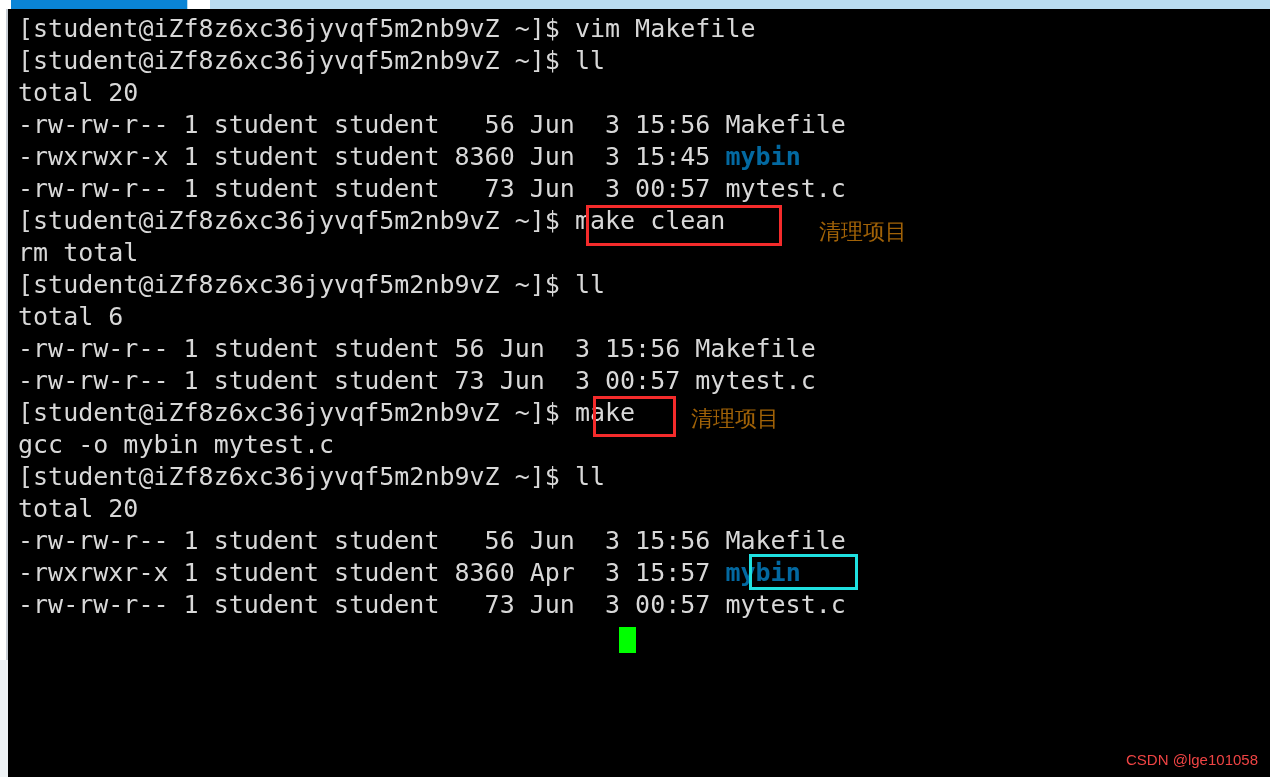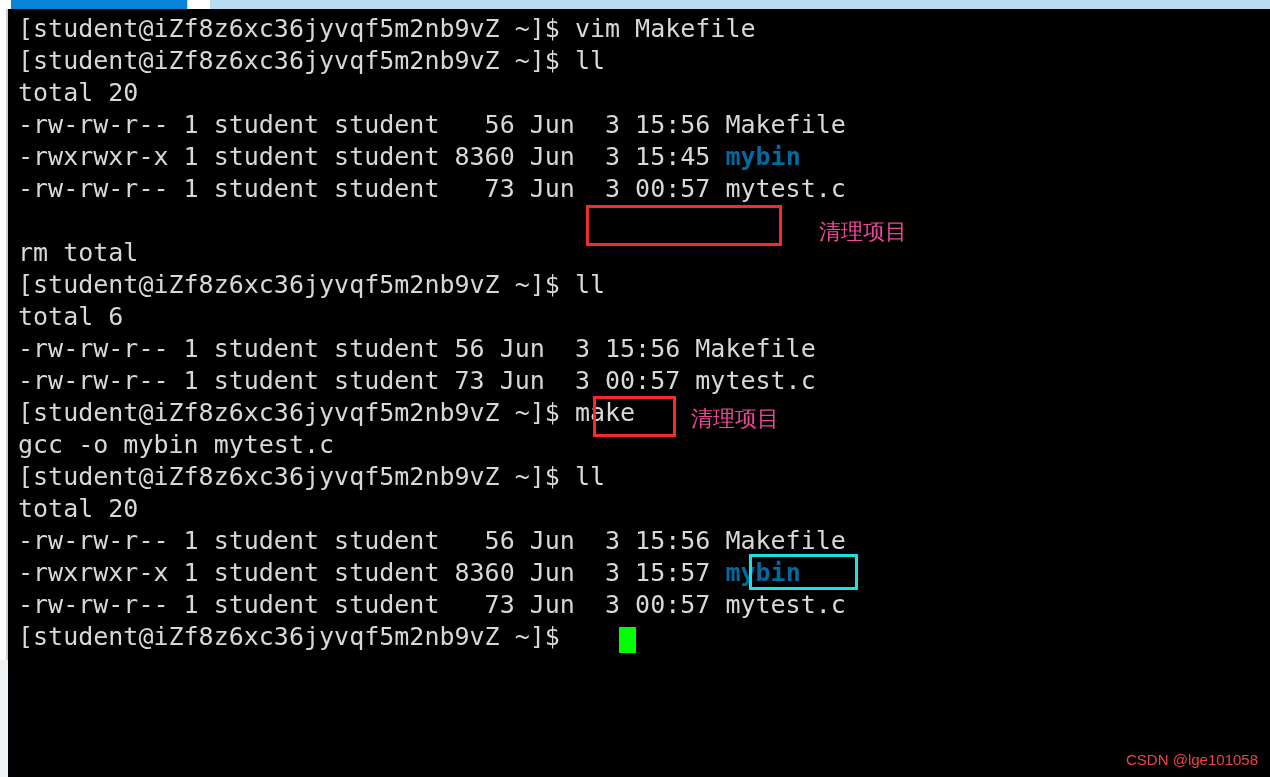--- a/index.html
+++ b/index.html
@@ -107,21 +107,21 @@
     box-sizing: border-box;
     background: transparent;
     pointer-events: none;
   }
   .box.red   { border: 3px solid #f42b2b; }
   .box.cyan  { border: 3px solid #1fe0e0; }
 
   
   .anno {
     position: absolute;
-    color: #ec4899;
+    color: #a16207;
     font-size: 22px;
     line-height: 26px;
     white-space: pre;
     font-family: Liberation Serif, serif;
   }
 
   
   #watermark {
     position: absolute;
     right: 12px;
@@ -149,33 +149,33 @@
   </div>
 
   <div id="term">
 
     <div class="line" style="top:4px">[student@iZf8z6xc36jyvqf5m2nb9vZ ~]$ vim Makefile</div>
     <div class="line" style="top:36px">[student@iZf8z6xc36jyvqf5m2nb9vZ ~]$ ll</div>
     <div class="line" style="top:68px">total 20</div>
     <div class="line" style="top:100px">-rw-rw-r-- 1 student student   56 Jun  3 15:56 Makefile</div>
     <div class="line" style="top:132px"><span>-rwxrwxr-x 1 student student 8360 Jun  3 15:45 </span><span class="grn">mybin</span></div>
     <div class="line" style="top:164px">-rw-rw-r-- 1 student student   73 Jun  3 00:57 mytest.c</div>
+    <div class="line" style="top:196px">[student@iZf8z6xc36jyvqf5m2nb9vZ ~]$ make clean</div>
     <div class="line" style="top:228px">rm total</div>
     <div class="line" style="top:260px">[student@iZf8z6xc36jyvqf5m2nb9vZ ~]$ ll</div>
     <div class="line" style="top:292px">total 6</div>
     <div class="line" style="top:324px">-rw-rw-r-- 1 student student 56 Jun  3 15:56 Makefile</div>
     <div class="line" style="top:356px">-rw-rw-r-- 1 student student 73 Jun  3 00:57 mytest.c</div>
     <div class="line" style="top:388px">[student@iZf8z6xc36jyvqf5m2nb9vZ ~]$ make</div>
     <div class="line" style="top:420px">gcc -o mybin mytest.c</div>
     <div class="line" style="top:452px">[student@iZf8z6xc36jyvqf5m2nb9vZ ~]$ ll</div>
     <div class="line" style="top:484px">total 20</div>
     <div class="line" style="top:516px">-rw-rw-r-- 1 student student   56 Jun  3 15:56 Makefile</div>
-    <div class="line" style="top:548px"><span>-rwxrwxr-x 1 student student 8360 Jun  3 15:57 </span><span class="grn">mybin</span></div>
+    <div class="line" style="top:548px"><span>-rwxrwxr-x 1 student student 8360 Apr  3 15:57 </span><span class="grn">mybin</span></div>
     <div class="line" style="top:580px">-rw-rw-r-- 1 student student   73 Jun  3 00:57 mytest.c</div>
-    <div class="line" style="top:612px">[student@iZf8z6xc36jyvqf5m2nb9vZ ~]$ </div>
 
     <div id="cursor" style="left:601px; top:618px;"></div>
   </div>
 
   <div class="box red" style="left:586px; top:205px; width:196px; height:41px;"></div>
   <div class="box red" style="left:593px; top:396px; width:83px;  height:41px;"></div>
   <div class="box cyan" style="left:749px; top:554px; width:109px; height:36px;"></div>
 
   <div class="anno" style="left:819px; top:219px;">清理项目</div>
   <div class="anno" style="left:691px; top:406px;">清理项目</div>

